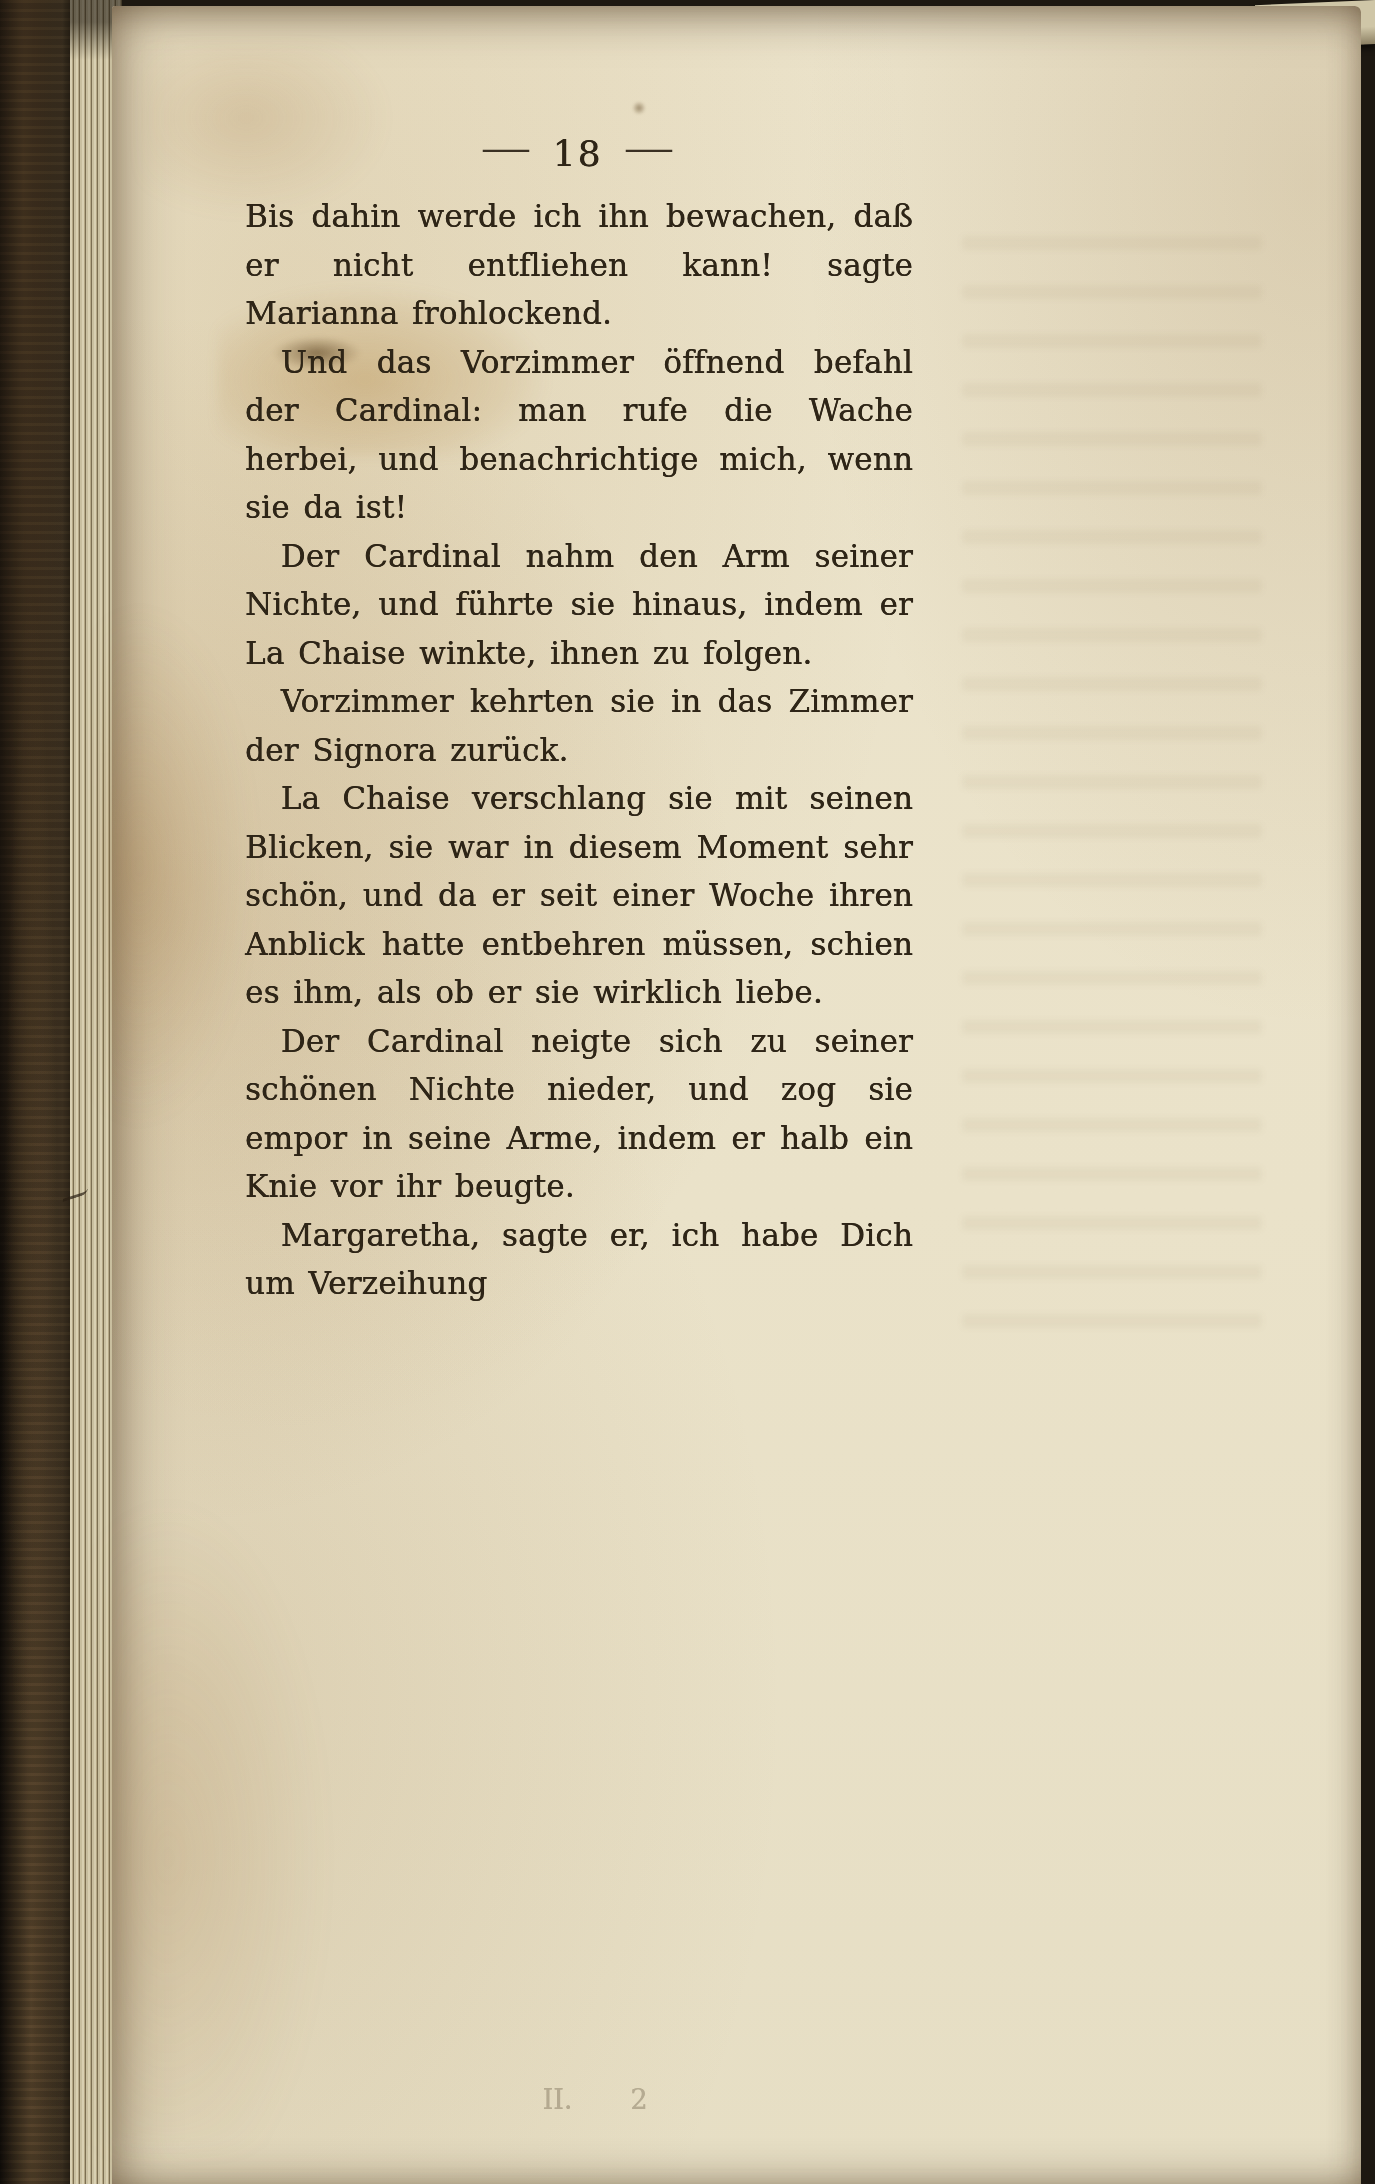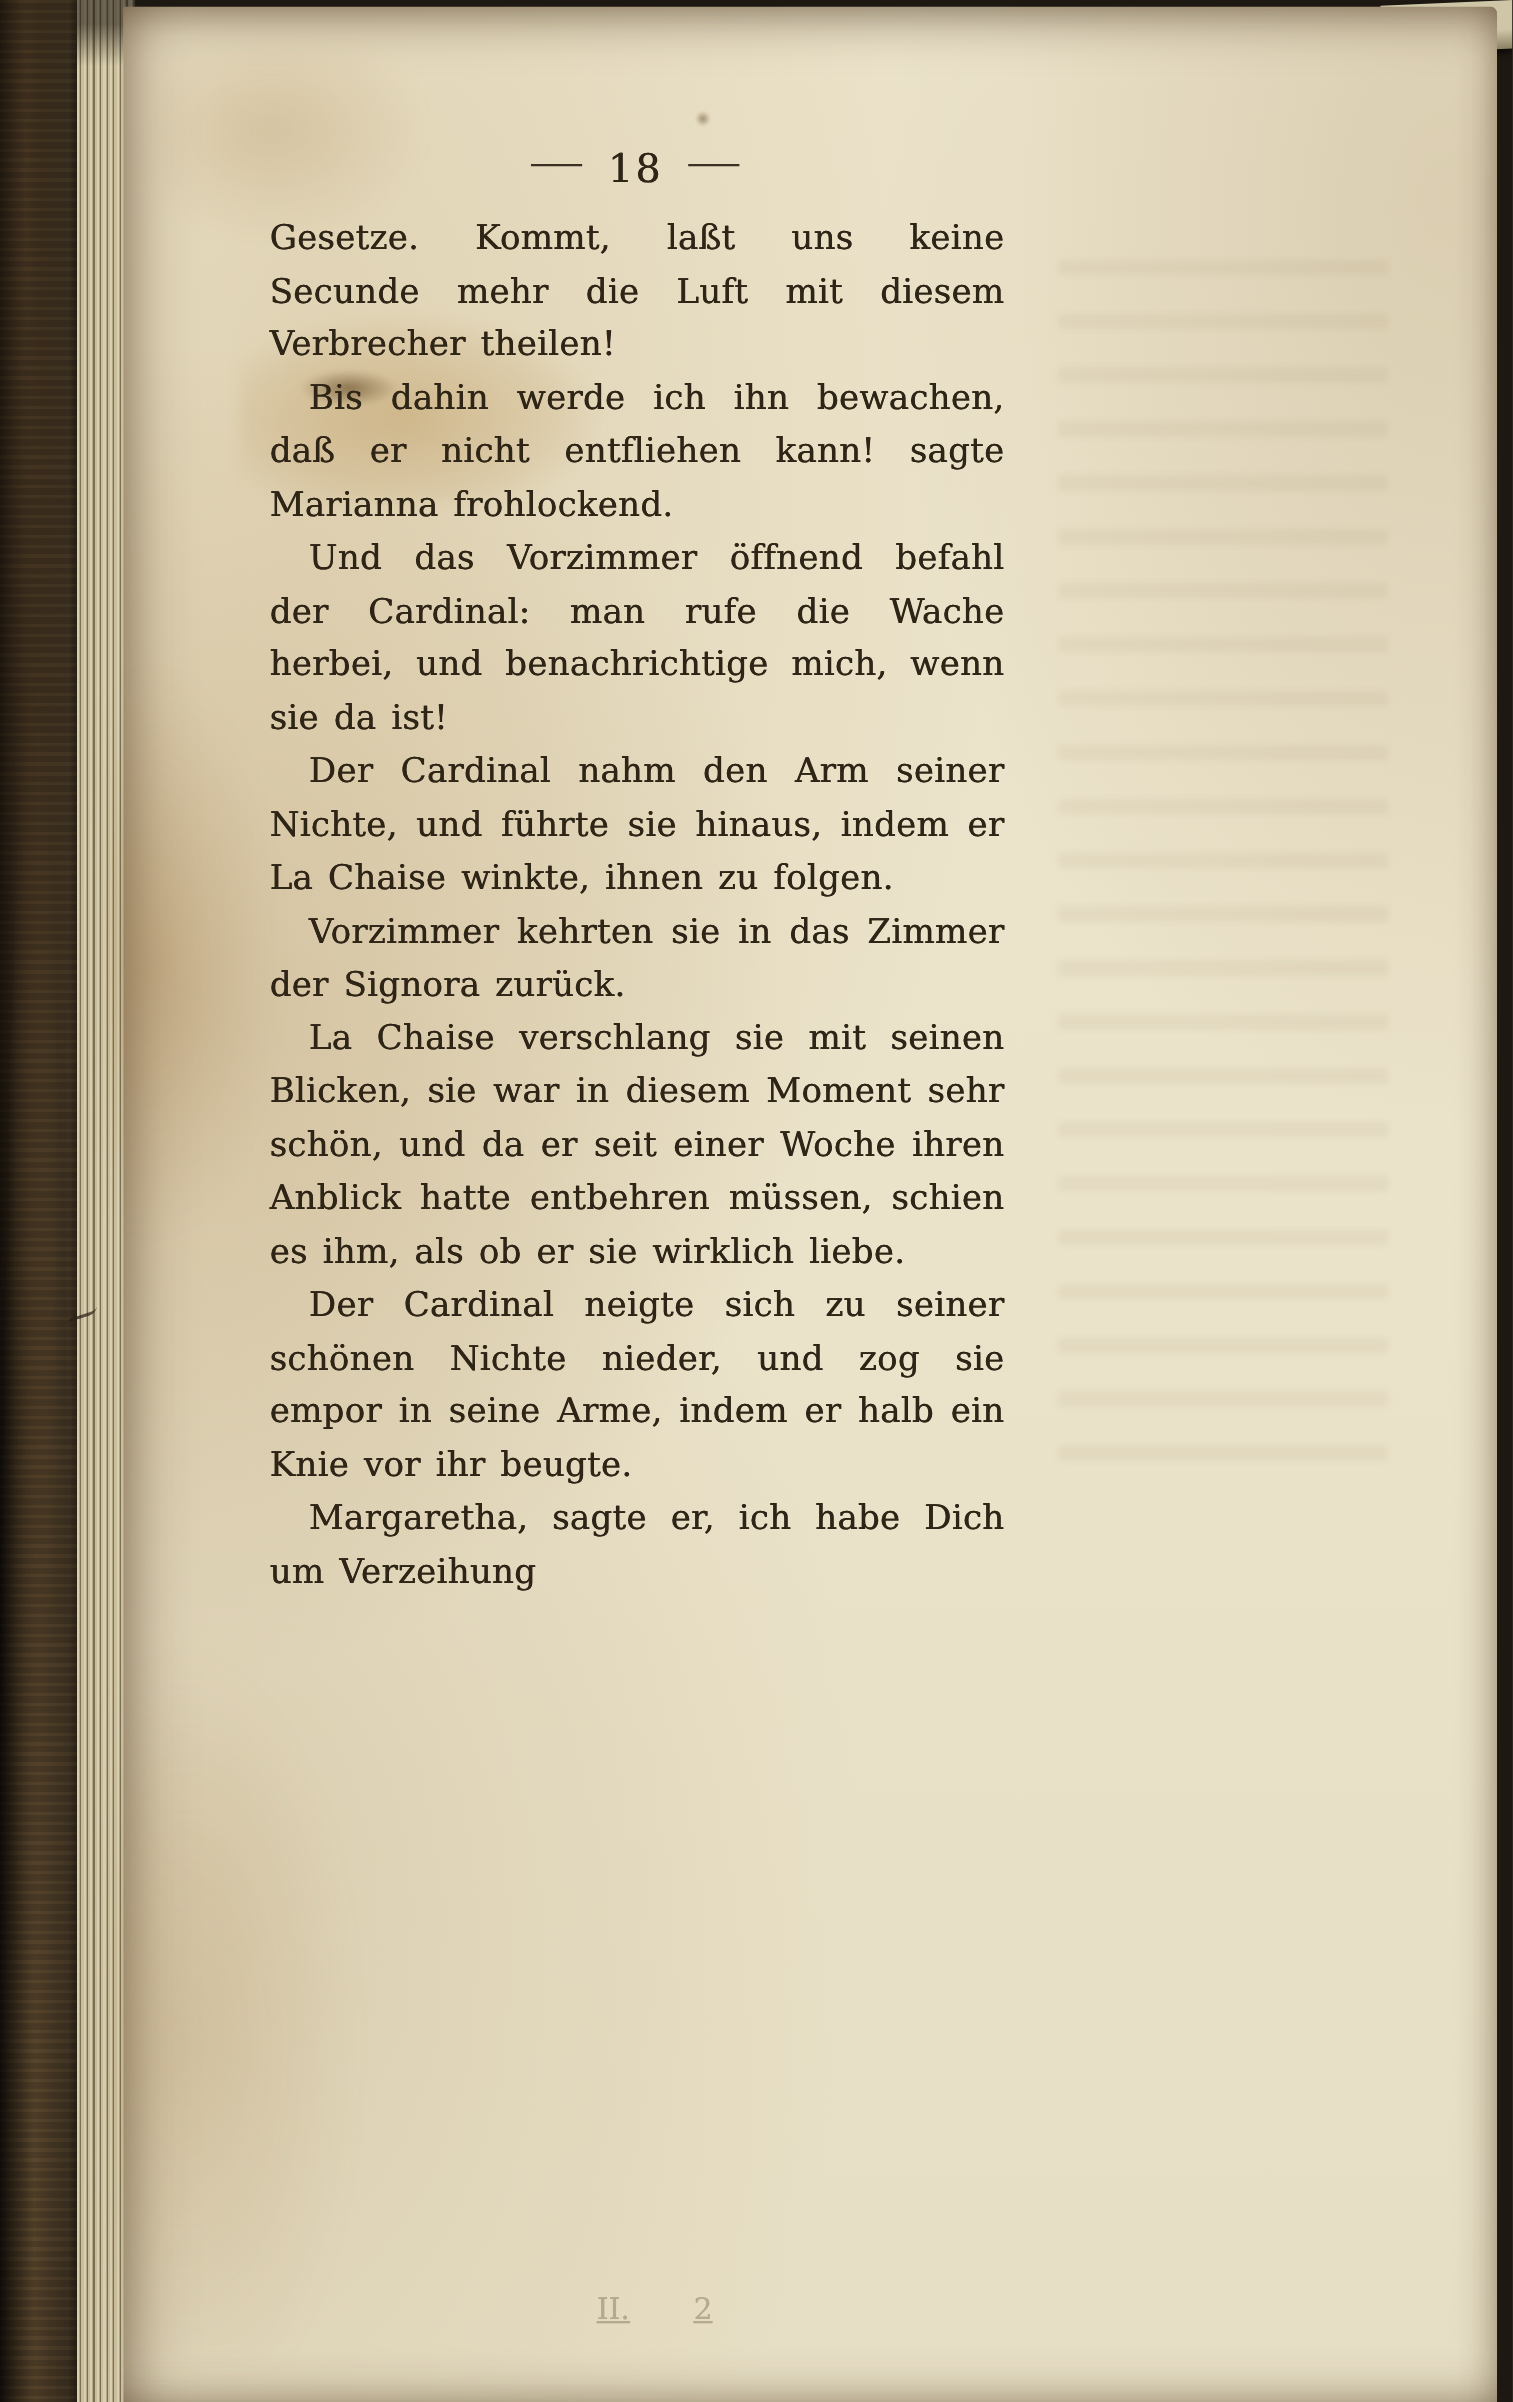--- a/index.html
+++ b/index.html
@@ -163,21 +163,20 @@
     position: absolute;
     left: 133px; top: 2078px;
     width: 700px;
     display: flex;
     justify-content: center;
     gap: 58px;
     font-size: 27px;
     color: #4a3c26;
     opacity: .3;
     text-shadow: 0.3px 0 0 currentColor;
-    text-decoration: underline;
   }
 </style>
 </head>
 <body>
 
 <div class="scan">
 
   <div class="spine"></div>
   <div class="page-edges"></div>
   <div class="pen-mark"></div>
@@ -191,21 +190,20 @@
     <div class="stain stain-4"></div>
     <div class="stain stain-5"></div>
     <div class="stain stain-6"></div>
     <div class="stain stain-7"></div>
 
     <div class="header">
       <span class="rule">—</span><span class="pagenum">18</span><span class="rule">—</span>
     </div>
 
     <div class="text">
-        <p class="para">Gesetze. Kommt, laßt uns keine Secunde mehr die Luft mit diesem Verbrecher theilen!</p>
         <p class="para">Bis dahin werde ich ihn bewachen, daß er nicht entfliehen kann! sagte Marianna frohlockend.</p>
         <p class="para">Und das Vorzimmer öffnend befahl der Cardinal: man rufe die Wache herbei, und benachrichtige mich, wenn sie da ist!</p>
         <p class="para">Der Cardinal nahm den Arm seiner Nichte, und führte sie hinaus, indem er La Chaise winkte, ihnen zu folgen.</p>
         <p class="para">Vorzimmer kehrten sie in das Zimmer der Signora zurück.</p>
         <p class="para">La Chaise verschlang sie mit seinen Blicken, sie war in diesem Moment sehr schön, und da er seit einer Woche ihren Anblick hatte entbehren müssen, schien es ihm, als ob er sie wirklich liebe.</p>
         <p class="para">Der Cardinal neigte sich zu seiner schönen Nichte nieder, und zog sie empor in seine Arme, indem er halb ein Knie vor ihr beugte.</p>
         <p class="para">Margaretha, sagte er, ich habe Dich um Verzeihung</p>
       </div>
 
     <div class="signature">

